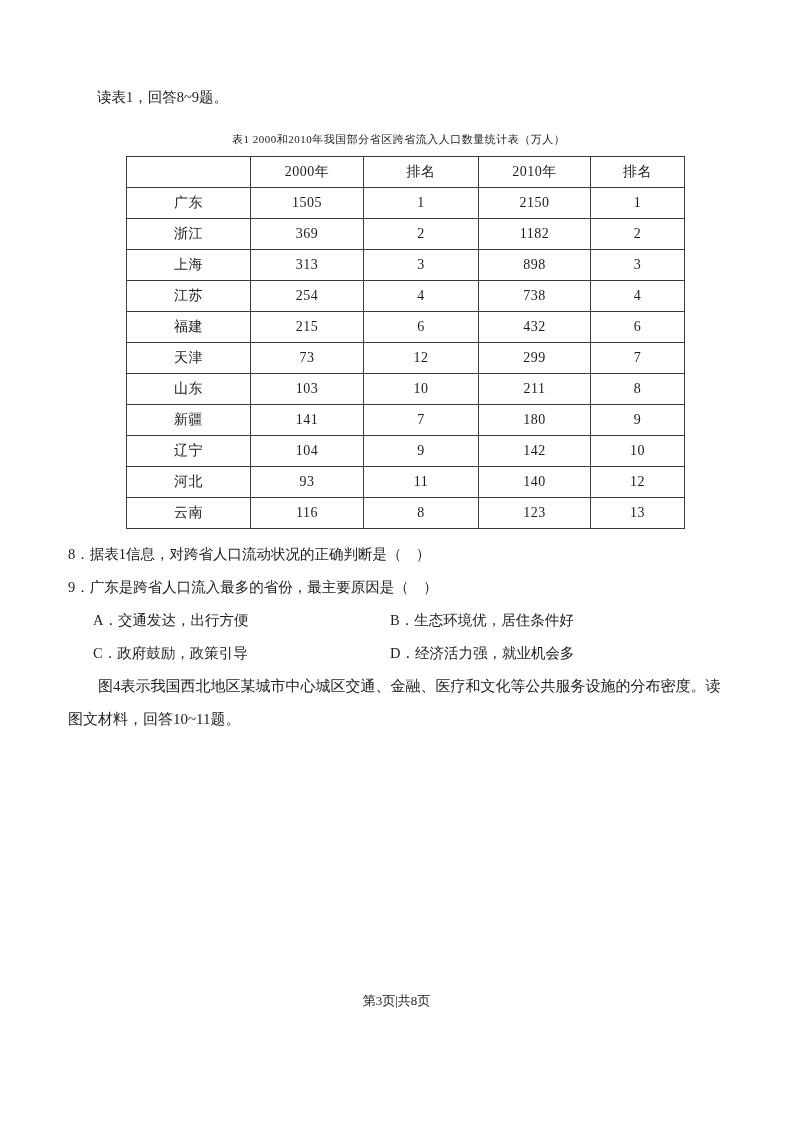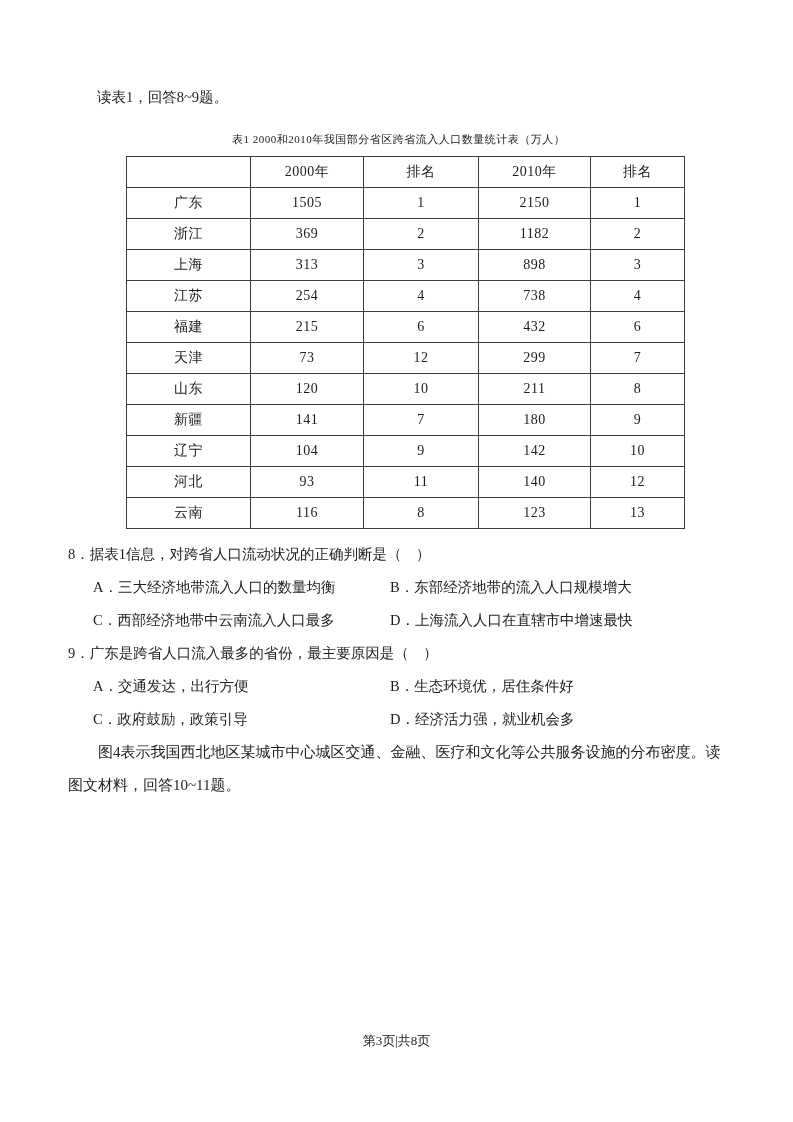--- a/index.html
+++ b/index.html
@@ -56,21 +56,21 @@
 
   .passage {
     text-indent: 2em;
     font-size: 15px;
     line-height: 33px;
     margin: 0;
   }
 
   .footer {
     position: absolute;
-    top: 1032px;
+    top: 992px;
     left: 0;
     width: 793px;
     text-align: center;
     font-size: 13px;
     color: #1c1c1c;
   }
 </style>
 </head>
 <body>
 
@@ -135,21 +135,21 @@
       </tr>
       <tr>
         <td>天津</td>
         <td>73</td>
         <td>12</td>
         <td>299</td>
         <td>7</td>
       </tr>
       <tr>
         <td>山东</td>
-        <td>120</td>
+        <td>103</td>
         <td>10</td>
         <td>211</td>
         <td>8</td>
       </tr>
       <tr>
         <td>新疆</td>
         <td>141</td>
         <td>7</td>
         <td>180</td>
         <td>9</td>
@@ -174,26 +174,20 @@
         <td>8</td>
         <td>123</td>
         <td>13</td>
       </tr>
     </tbody>
   </table>
 
   <div class="qa">
 
     <div class="stem">8．据表1信息，对跨省人口流动状况的正确判断是（　）</div>
-    <div class="opts">
-      <div class="opt">A．三大经济地带流入人口的数量均衡</div>
-      <div class="opt">B．东部经济地带的流入人口规模增大</div>
-      <div class="opt">C．西部经济地带中云南流入人口最多</div>
-      <div class="opt">D．上海流入人口在直辖市中增速最快</div>
-    </div>
 
     <div class="stem">9．广东是跨省人口流入最多的省份，最主要原因是（　）</div>
     <div class="opts">
       <div class="opt">A．交通发达，出行方便</div>
       <div class="opt">B．生态环境优，居住条件好</div>
       <div class="opt">C．政府鼓励，政策引导</div>
       <div class="opt">D．经济活力强，就业机会多</div>
     </div>
 
     <p class="passage">图4表示我国西北地区某城市中心城区交通、金融、医疗和文化等公共服务设施的分布密度。读图文材料，回答10~11题。</p>

